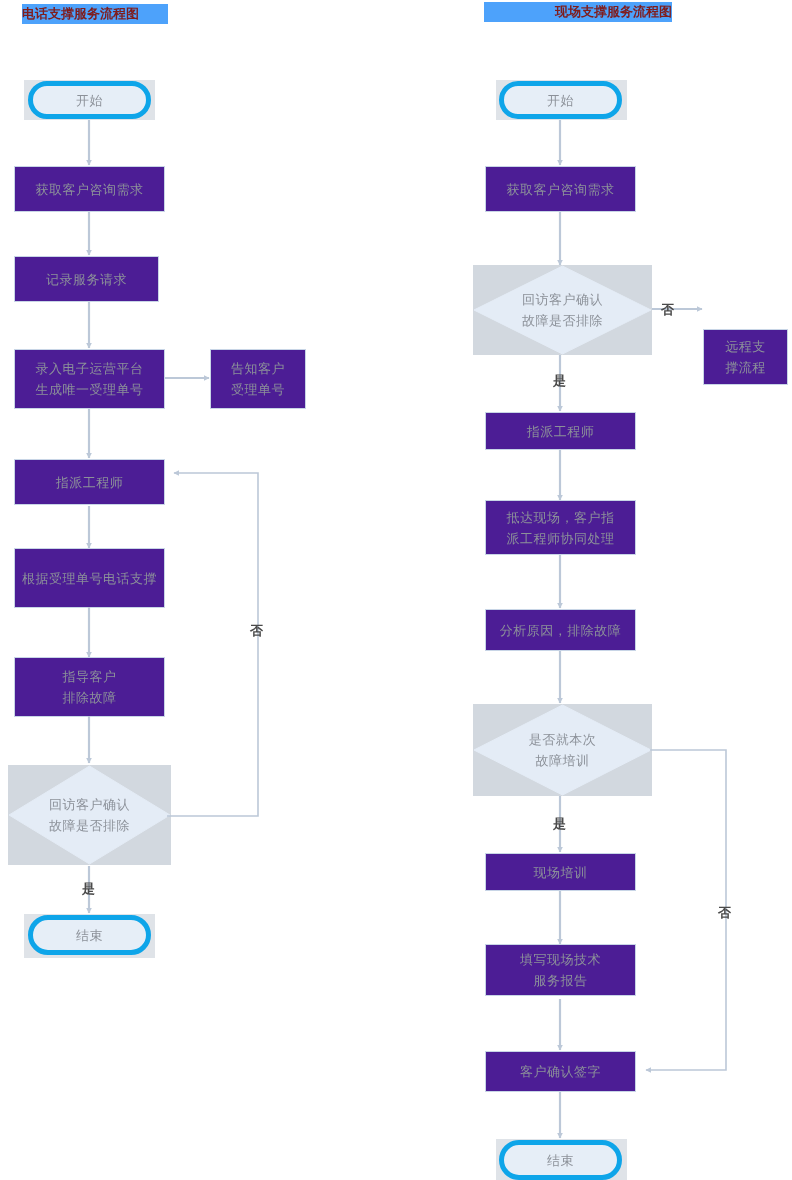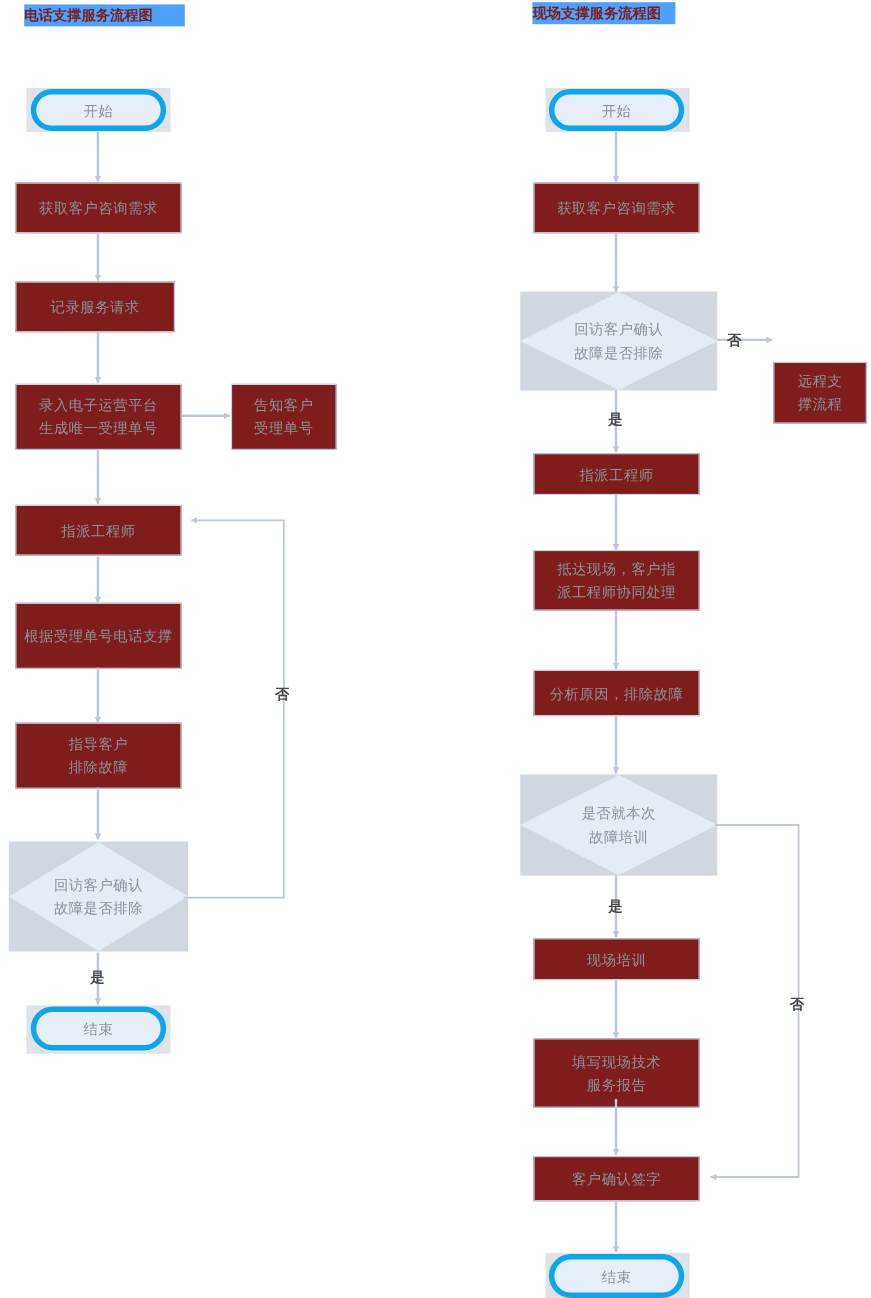--- a/index.html
+++ b/index.html
@@ -29,38 +29,38 @@
     font-weight: bold;
     color: #7f1d1d;
     background: #4da2fb;
     white-space: nowrap;
     line-height: 20px;
     height: 20px;
     letter-spacing: 0px;
     overflow: hidden;
   }
   #title-left  { left: 22px;  top: 4px; width: 146px; }
-  #title-right { left: 484px; top: 2px; width: 130px; }
+  #title-right { left: 484px; top: 2px; width: 188px; text-align: right; }
 
   
   .node {
     position: absolute;
     box-sizing: border-box;
     display: flex;
     align-items: center;
     justify-content: center;
     text-align: center;
     color: #8c9199;
     font-size: 13px;
     line-height: 21px;
     letter-spacing: 0.5px;
   }
 
   .node.process {
-    background: #7f1d1d;
+    background: #4c1d95;
     border: 1px solid #c8d5e6;
   }
 
   .node.terminator {
     background: #e6eef7;
     border: 5px solid #0ea5e9;
     border-radius: 26px;
   }
 
   
@@ -293,21 +293,21 @@
         <span class="txt-line">是否就本次</span>
         <span class="txt-line">故障培训</span>
       </div>
     </div>
   </div>
 
   <div class="node process" style="left:485px; top:853px; width:151px; height:38px;">
     <span>现场培训</span>
   </div>
 
-  <div class="node process" style="left:485px; top:944px; width:151px; height:63px; flex-direction:column;">
+  <div class="node process" style="left:485px; top:944px; width:151px; height:52px; flex-direction:column;">
     <span class="txt-line">填写现场技术</span>
     <span class="txt-line">服务报告</span>
   </div>
 
   <div class="node process" style="left:485px; top:1051px; width:151px; height:41px;">
     <span>客户确认签字</span>
   </div>
 
   <div class="sel-plate" style="left:496px; top:1139px; width:131px; height:41px;"></div>
   <div class="node terminator" style="left:499px; top:1140px; width:123px; height:40px; z-index:1;">

